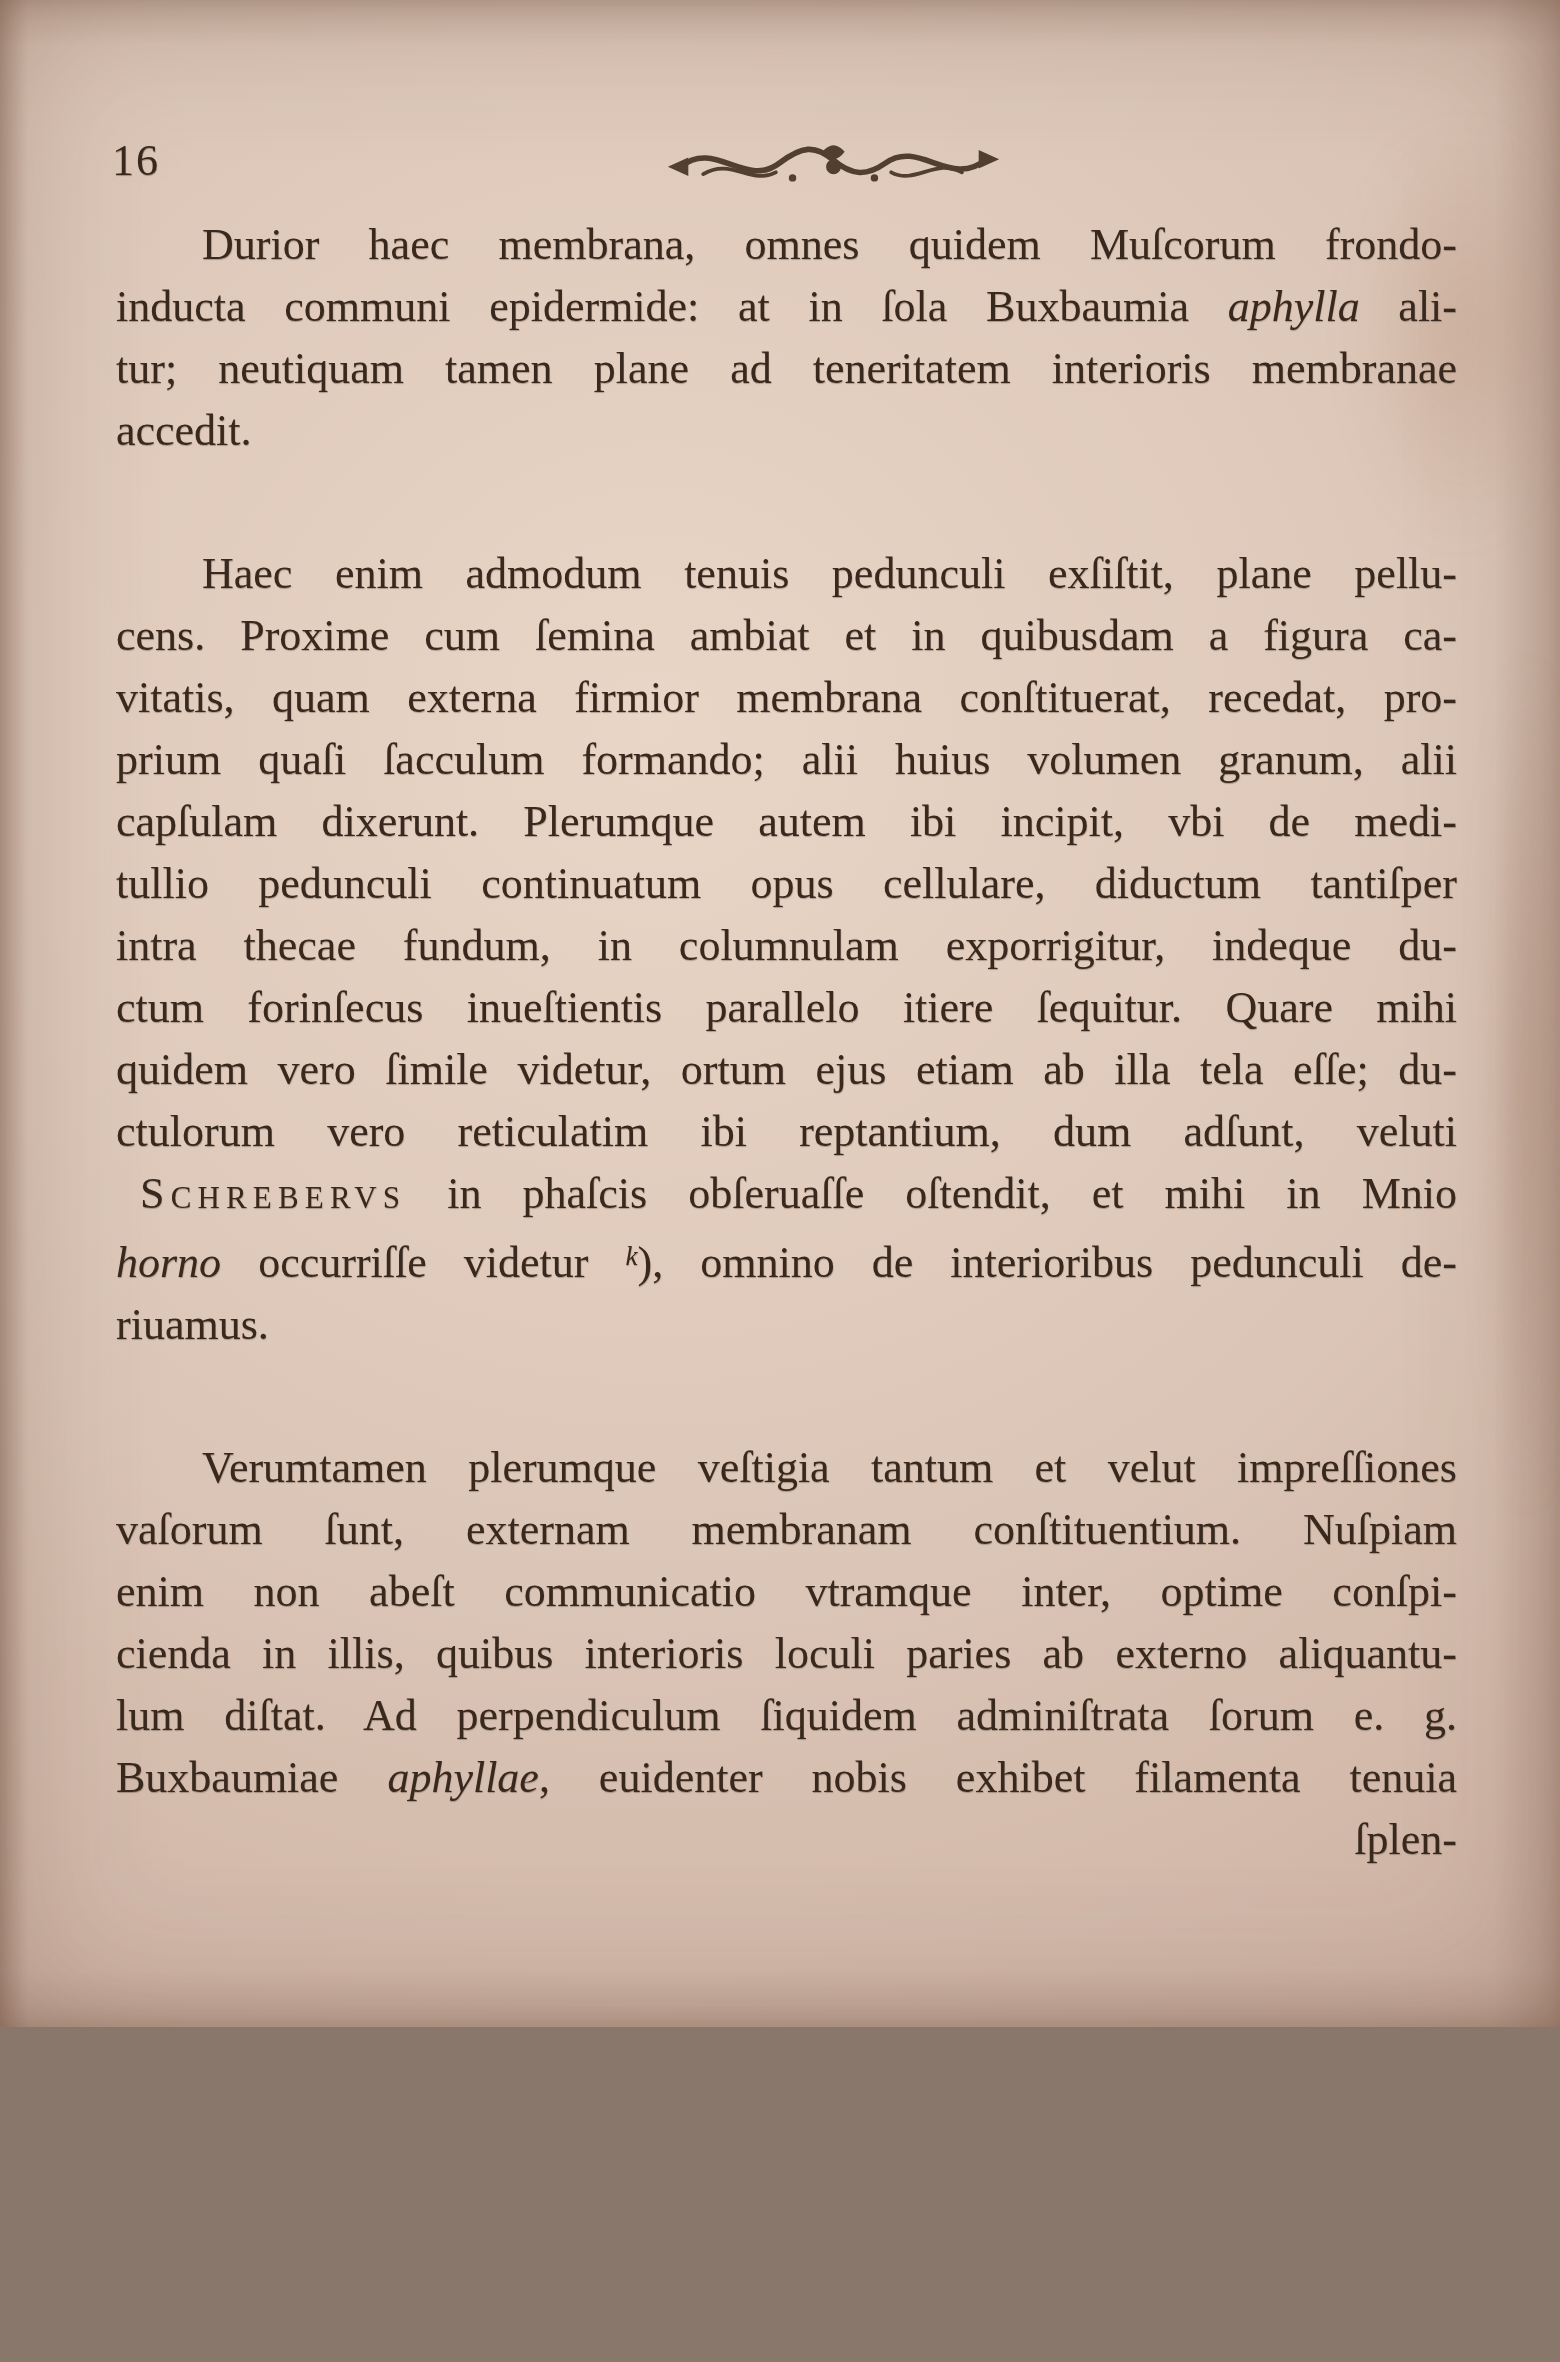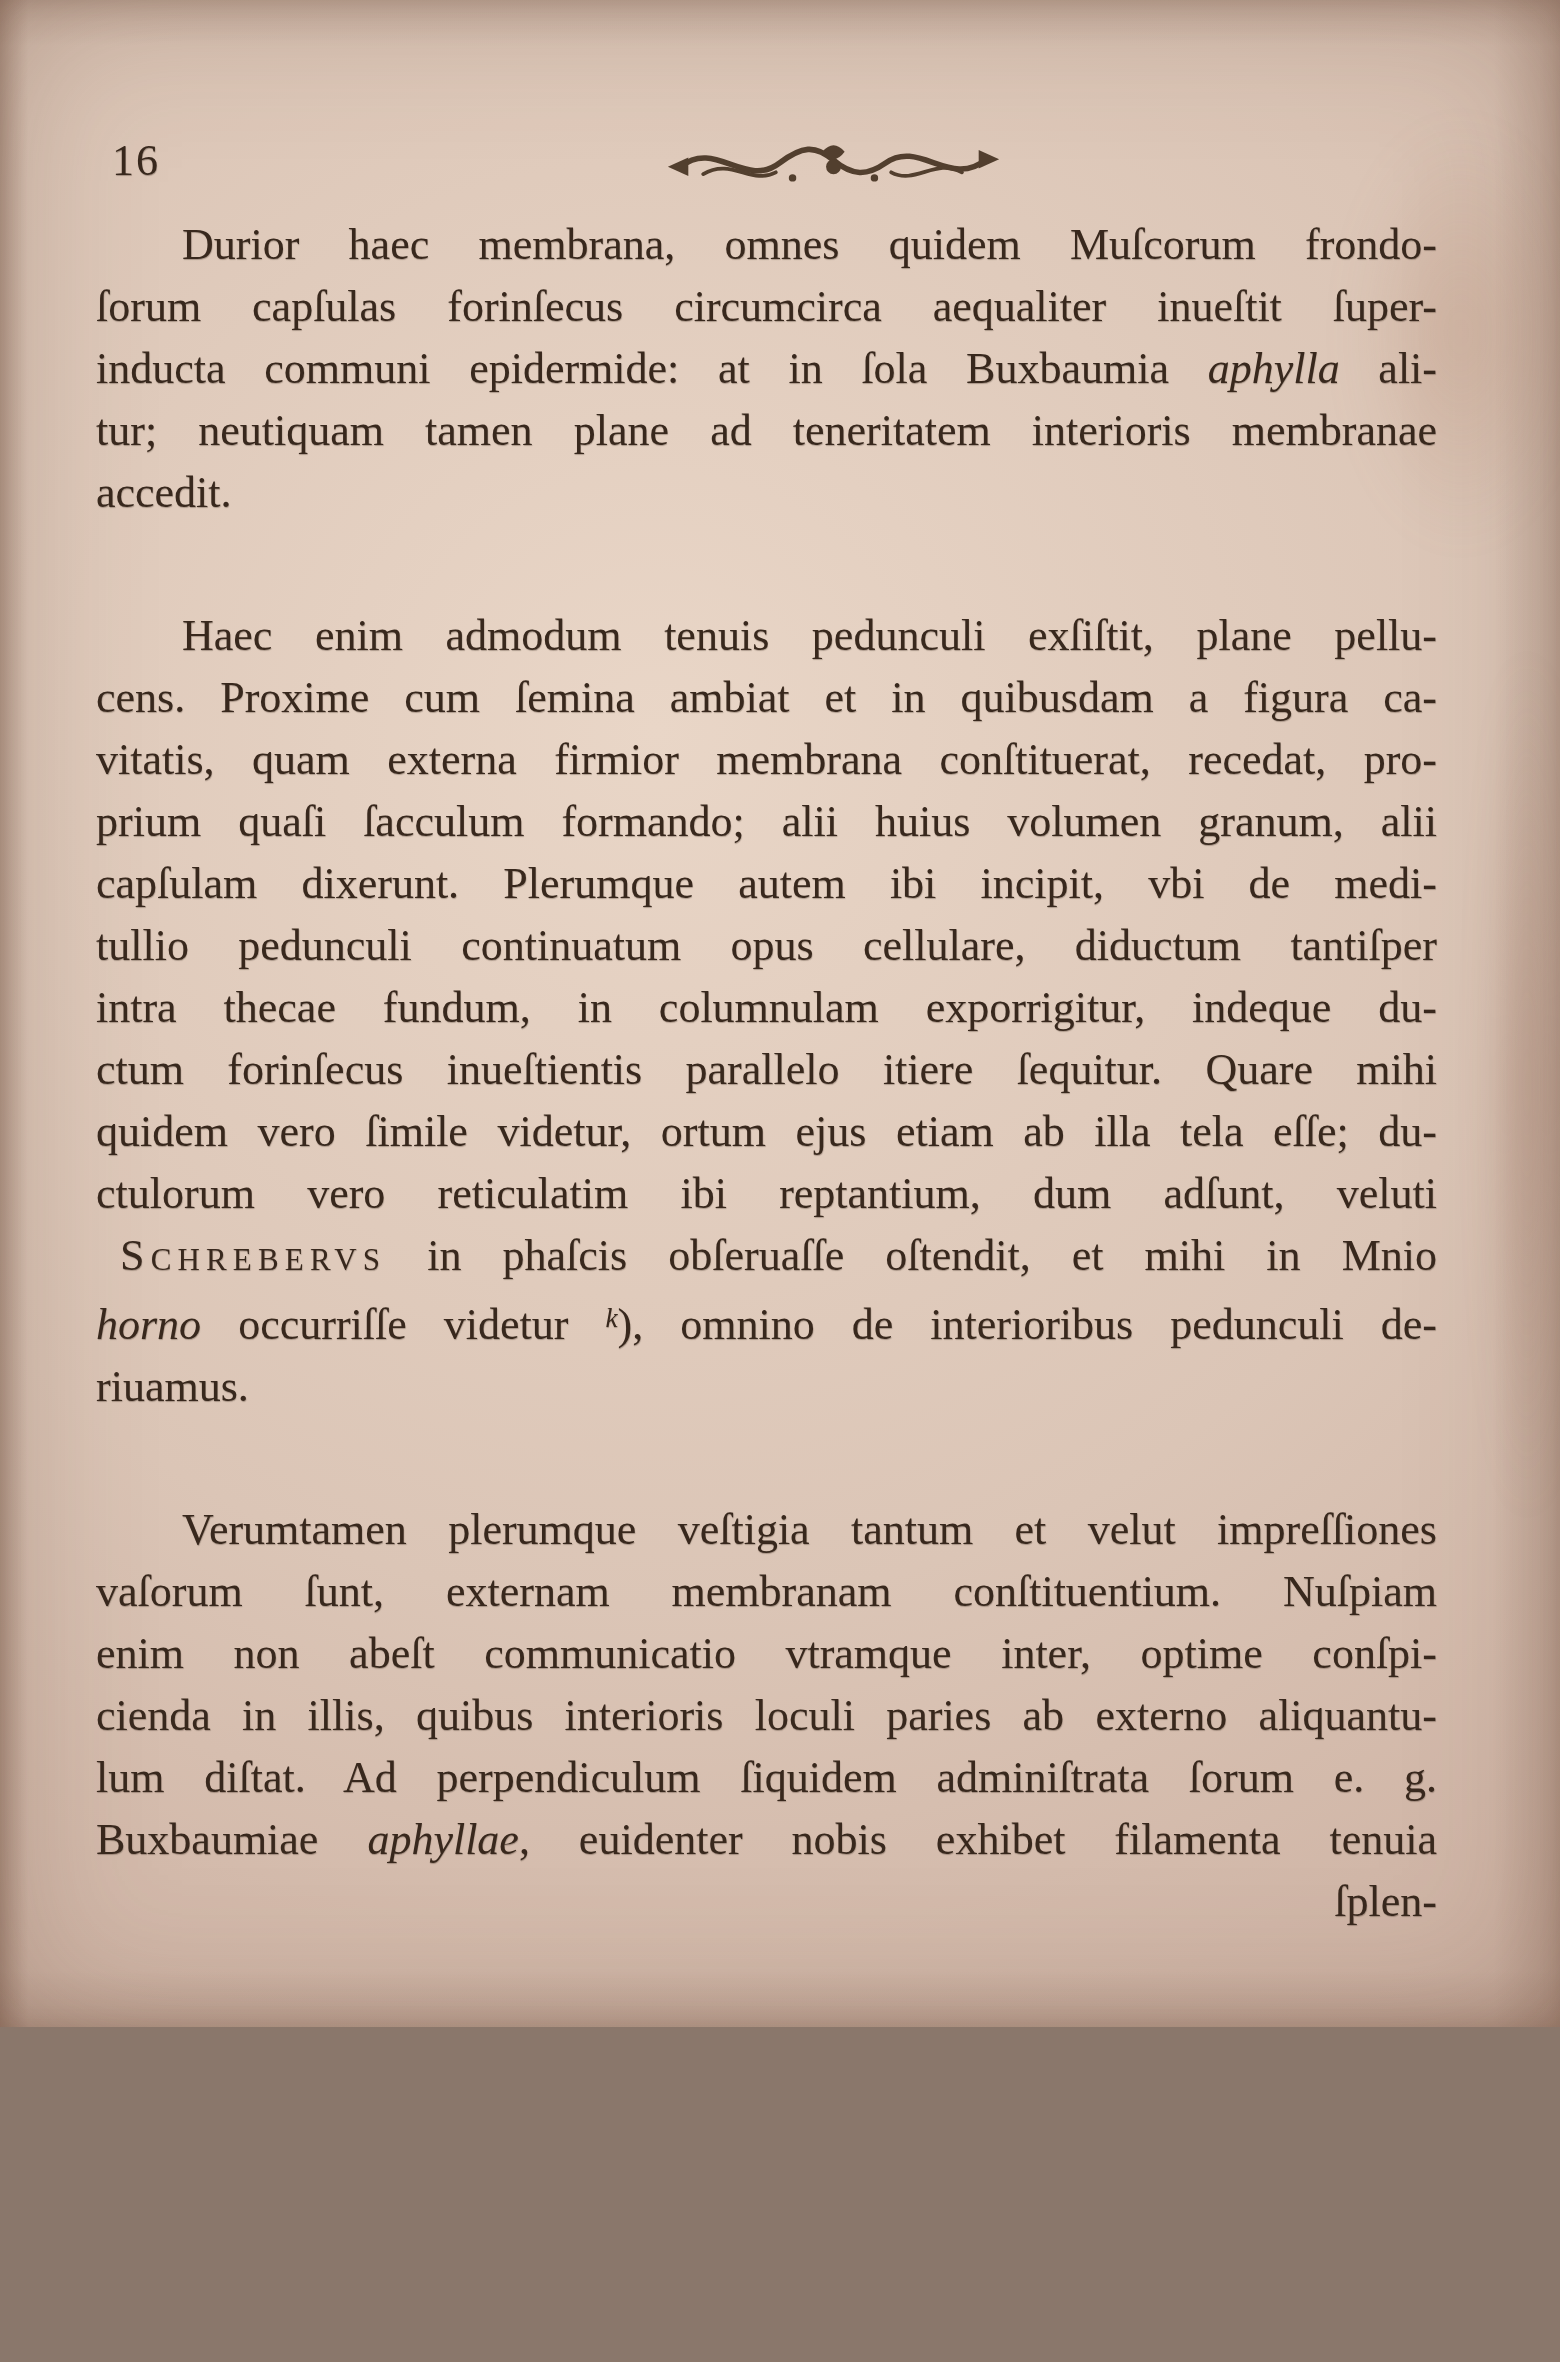--- a/index.html
+++ b/index.html
@@ -32,21 +32,21 @@
     position: absolute; left: 112px; top: 135px;
     font-size: 44px; letter-spacing: 1.9px;
     text-shadow: 0.5px 0.6px 0.8px rgba(56,40,29,0.35);
   }
   .ornament {
     position: absolute; left: 666px; top: 126px; width: 335px; height: 74px;
     opacity: 0.9;
   }
 
   .textblock {
-    position: absolute; left: 96px; top: 214px; width: 1341px;
+    position: absolute; left: 116px; top: 214px; width: 1341px;
     font-size: 44px; line-height: 62px;
     text-shadow: 0.4px 0.6px 0.9px rgba(56,40,29,0.32);
   }
   .para { margin: 0; }
   .para + .para { margin-top: 81px; }
   .line { display: block; text-align: justify; text-align-last: justify; white-space: normal; }
   .line.first { text-indent: 86px; }
   .line.last { text-align-last: left; }
   .it { font-style: italic; }
   .sc { font-variant: small-caps; letter-spacing: 0.14em; margin-left: 24px; }
@@ -79,21 +79,20 @@
     <path d="M 2 40 L 24 30 L 24 50 Z" fill="#43301f"></path>
     <path d="M 358 32 L 336 22 L 336 42 Z" fill="#43301f"></path>
     <circle cx="136" cy="52" r="4" fill="#43301f"></circle>
     <circle cx="224" cy="52" r="4" fill="#43301f"></circle>
   </svg>
 
   <div class="textblock">
 
     <div class="para">
       <div class="line first">Durior haec membrana, omnes quidem Muſcorum frondo-</div>
-      <div class="line">ſorum capſulas forinſecus circumcirca aequaliter inueſtit ſuper-</div>
       <div class="line"><span>inducta communi epidermide: at in ſola Buxbaumia </span><span class="it">aphylla</span><span> ali-</span></div>
       <div class="line">tur; neutiquam tamen plane ad teneritatem interioris membranae</div>
       <div class="line last">accedit.</div>
     </div>
 
     <div class="para">
       <div class="line first">Haec enim admodum tenuis pedunculi exſiſtit, plane pellu-</div>
       <div class="line">cens. Proxime cum ſemina ambiat et in quibusdam a figura ca-</div>
       <div class="line">vitatis, quam externa firmior membrana conſtituerat, recedat, pro-</div>
       <div class="line">prium quaſi ſacculum formando; alii huius volumen granum, alii</div>

